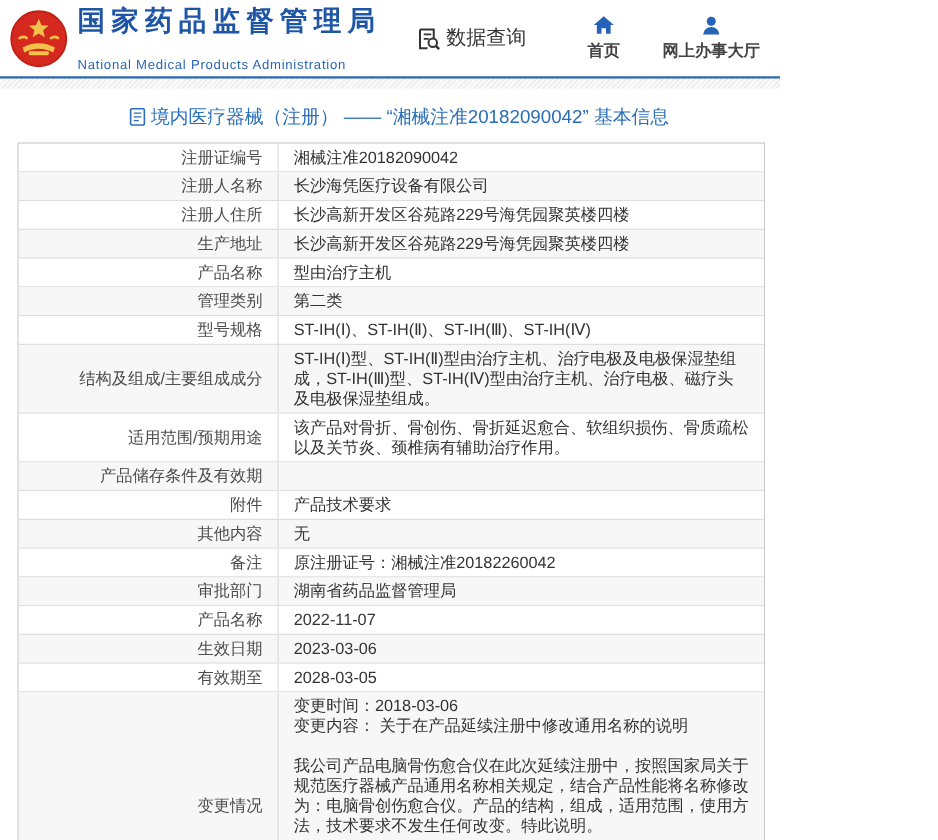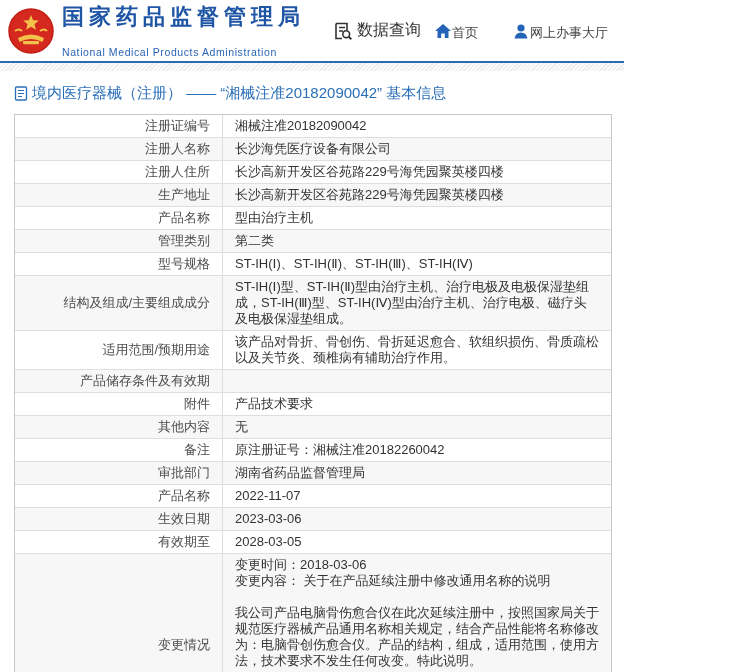--- a/index.html
+++ b/index.html
@@ -32,36 +32,37 @@
     white-space: nowrap; margin-top: 16px;
   }
   .section {
     display: flex; align-items: center; margin-left: 28px;
     cursor: pointer;
   }
   .section .sec-icon { width: 20px; height: 20px; margin-right: 4px; display: inline-block; }
   .section .sec-label { font-size: 16px; color: #333; font-weight: 500; }
   nav { margin-left: auto; display: flex; gap: 34px; padding-right: 6px; }
   .nav-item {
-    display: flex; flex-direction: row; align-items: center;
-    text-decoration: none; cursor: pointer;
+    display: flex; flex-direction: column; align-items: center;
+    text-decoration: none; cursor: pointer; font-weight: bold;
   }
   .nav-item .nav-ic { width: 18px; height: 16px; display: block; }
   .nav-item .nav-label { font-size: 13px; color: #444; margin-top: 4px; white-space: nowrap; }
 
   
   .hatch {
     height: 8px;
     background: repeating-linear-gradient(135deg, #ebebeb 0px, #ebebeb 1px, #fafafa 1px, #fafafa 3px);
   }
 
   
   .breadcrumb {
     display: flex; align-items: center;
     padding: 13px 0 8px 14px;
+    justify-content: center;
   }
   .crumb-ic { width: 14px; height: 15px; display: inline-block; margin-right: 4px; }
   .crumb-text { color: #2a6fb8; font-size: 15px; }
 
   
   .table {
     margin: 3px 12px 0 14px;
     border: 1px solid #c8c8c8;
     font-size: 13px;
   }

